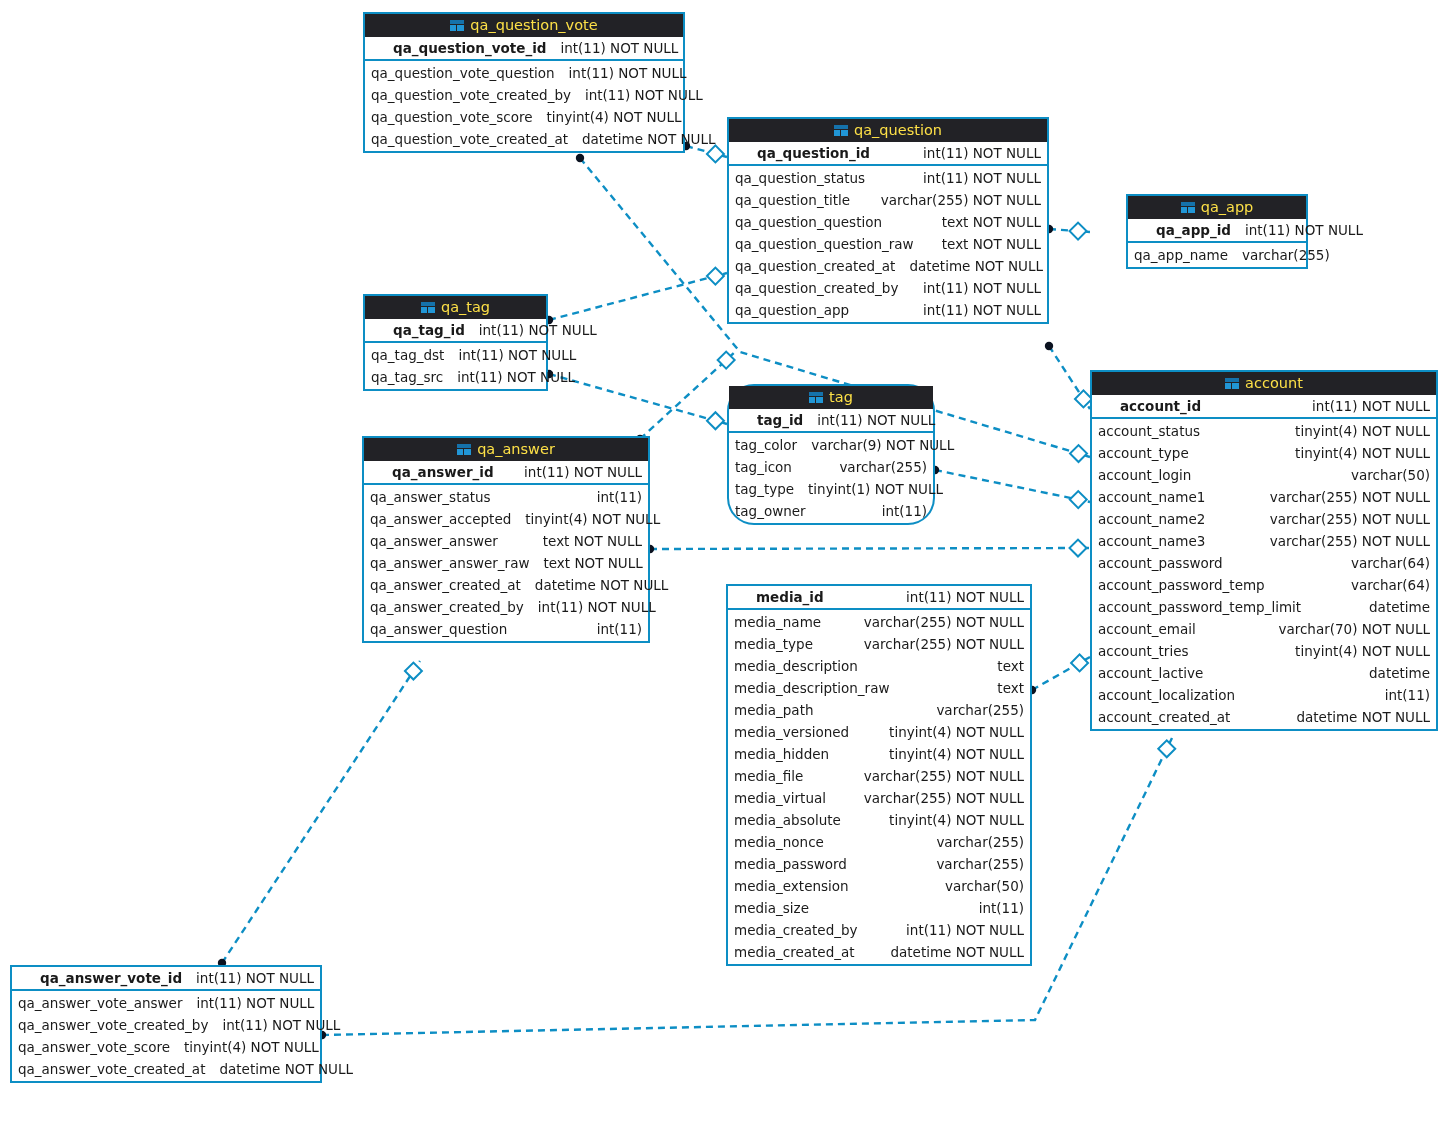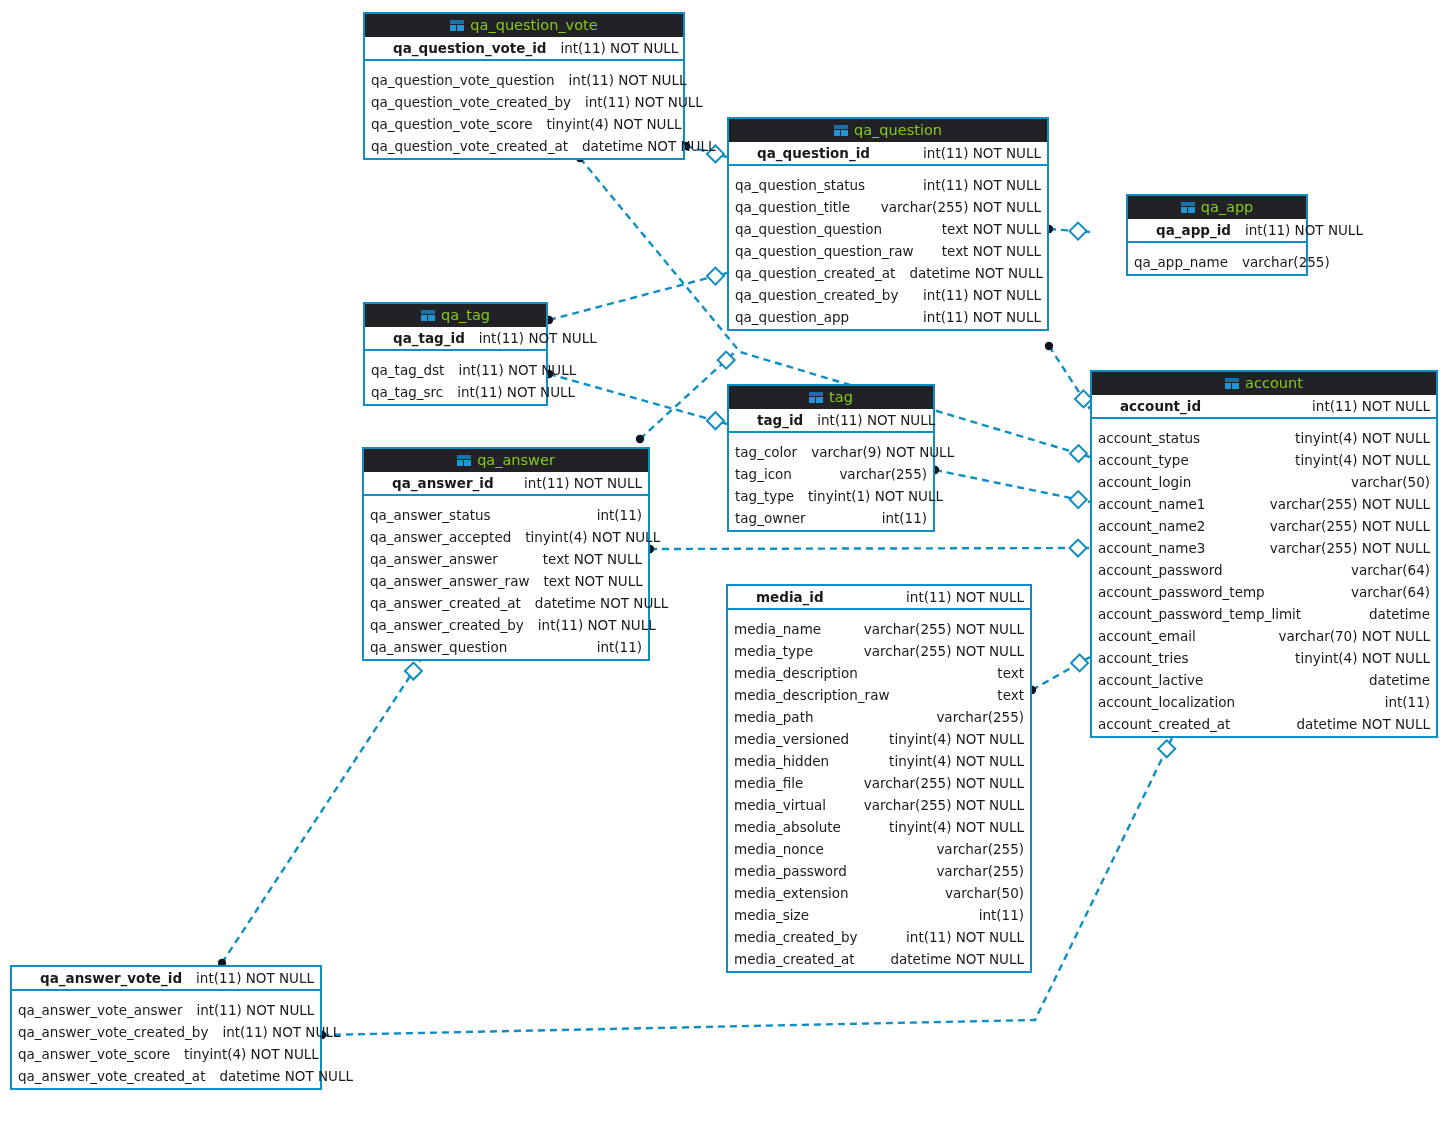--- a/index.html
+++ b/index.html
@@ -27,21 +27,21 @@
   .entity {
     position: absolute;
     z-index: 2;
     background: #ffffff;
     border: 2px solid #0d8ec4;
     box-sizing: border-box;
     box-shadow: 0 0 0 0 rgba(0,0,0,0);
   }
   .entity-title {
     background: #222226;
-    color: #84cc16;
+    color: #fde047;
     font-size: 14.5px;
     line-height: 23px;
     height: 23px;
     text-align: center;
     white-space: nowrap;
     display: flex;
     align-items: center;
     justify-content: center;
     gap: 6px;
     padding: 0 12px;
@@ -86,21 +86,21 @@
   .field .fname { text-align: left; }
   .field .ftype { text-align: right; }
   .pk-row .field {
     font-weight: bold;
     padding-left: 28px;
   }
   .pk-row .field .ftype {
     font-weight: normal;
   }
   .body-rows {
-    padding: 8px 0 1px 0;
+    padding: 1px 0 1px 0;
   }
 </style>
 </head>
 <body>
 
 <div id="canvas">
   <svg id="edge-layer" viewBox="0 0 1445 1122">
       <g>
         <path d="M686 146 L727 157" fill="none" stroke="#0d8ec4" stroke-width="2.4" stroke-dasharray="7 5" stroke-linecap="butt"></path>
         <circle cx="686" cy="146" r="4.2" fill="#0b1220"></circle>
@@ -258,21 +258,21 @@
             <span class="ftype">int(11) NOT NULL</span>
           </div>
         </div>
         <div class="body-rows">
           <div class="field">
             <span class="fname">qa_app_name</span>
             <span class="ftype">varchar(255)</span>
           </div>
         </div>
       </div>
-      <div class="entity" style="left: 363px; top: 294px; width: 185px; margin-top: 8px;">
+      <div class="entity" style="left: 363px; top: 294px; width: 185px;">
         <div class="entity-title">
           <span class="table-icon">
             <i class="ti-top"></i>
             <i class="ti-bl"></i>
             <i class="ti-br"></i>
           </span>
           <span>qa_tag</span>
         </div>
         <div class="pk-row">
           <div class="field">
@@ -358,21 +358,21 @@
           <div class="field">
             <span class="fname">account_localization</span>
             <span class="ftype">int(11)</span>
           </div>
           <div class="field">
             <span class="fname">account_created_at</span>
             <span class="ftype">datetime NOT NULL</span>
           </div>
         </div>
       </div>
-      <div class="entity" style="left: 727px; top: 384px; width: 208px;">
+      <div class="entity" style="left: 727px; top: 384px; width: 208px; border-radius: 27px;">
         <div class="entity-title">
           <span class="table-icon">
             <i class="ti-top"></i>
             <i class="ti-bl"></i>
             <i class="ti-br"></i>
           </span>
           <span>tag</span>
         </div>
         <div class="pk-row">
           <div class="field">
@@ -392,21 +392,21 @@
           <div class="field">
             <span class="fname">tag_type</span>
             <span class="ftype">tinyint(1) NOT NULL</span>
           </div>
           <div class="field">
             <span class="fname">tag_owner</span>
             <span class="ftype">int(11)</span>
           </div>
         </div>
       </div>
-      <div class="entity" style="left: 362px; top: 447px; width: 288px;">
+      <div class="entity" style="left: 362px; top: 436px; width: 288px;">
         <div class="entity-title">
           <span class="table-icon">
             <i class="ti-top"></i>
             <i class="ti-bl"></i>
             <i class="ti-br"></i>
           </span>
           <span>qa_answer</span>
         </div>
         <div class="pk-row">
           <div class="field">

